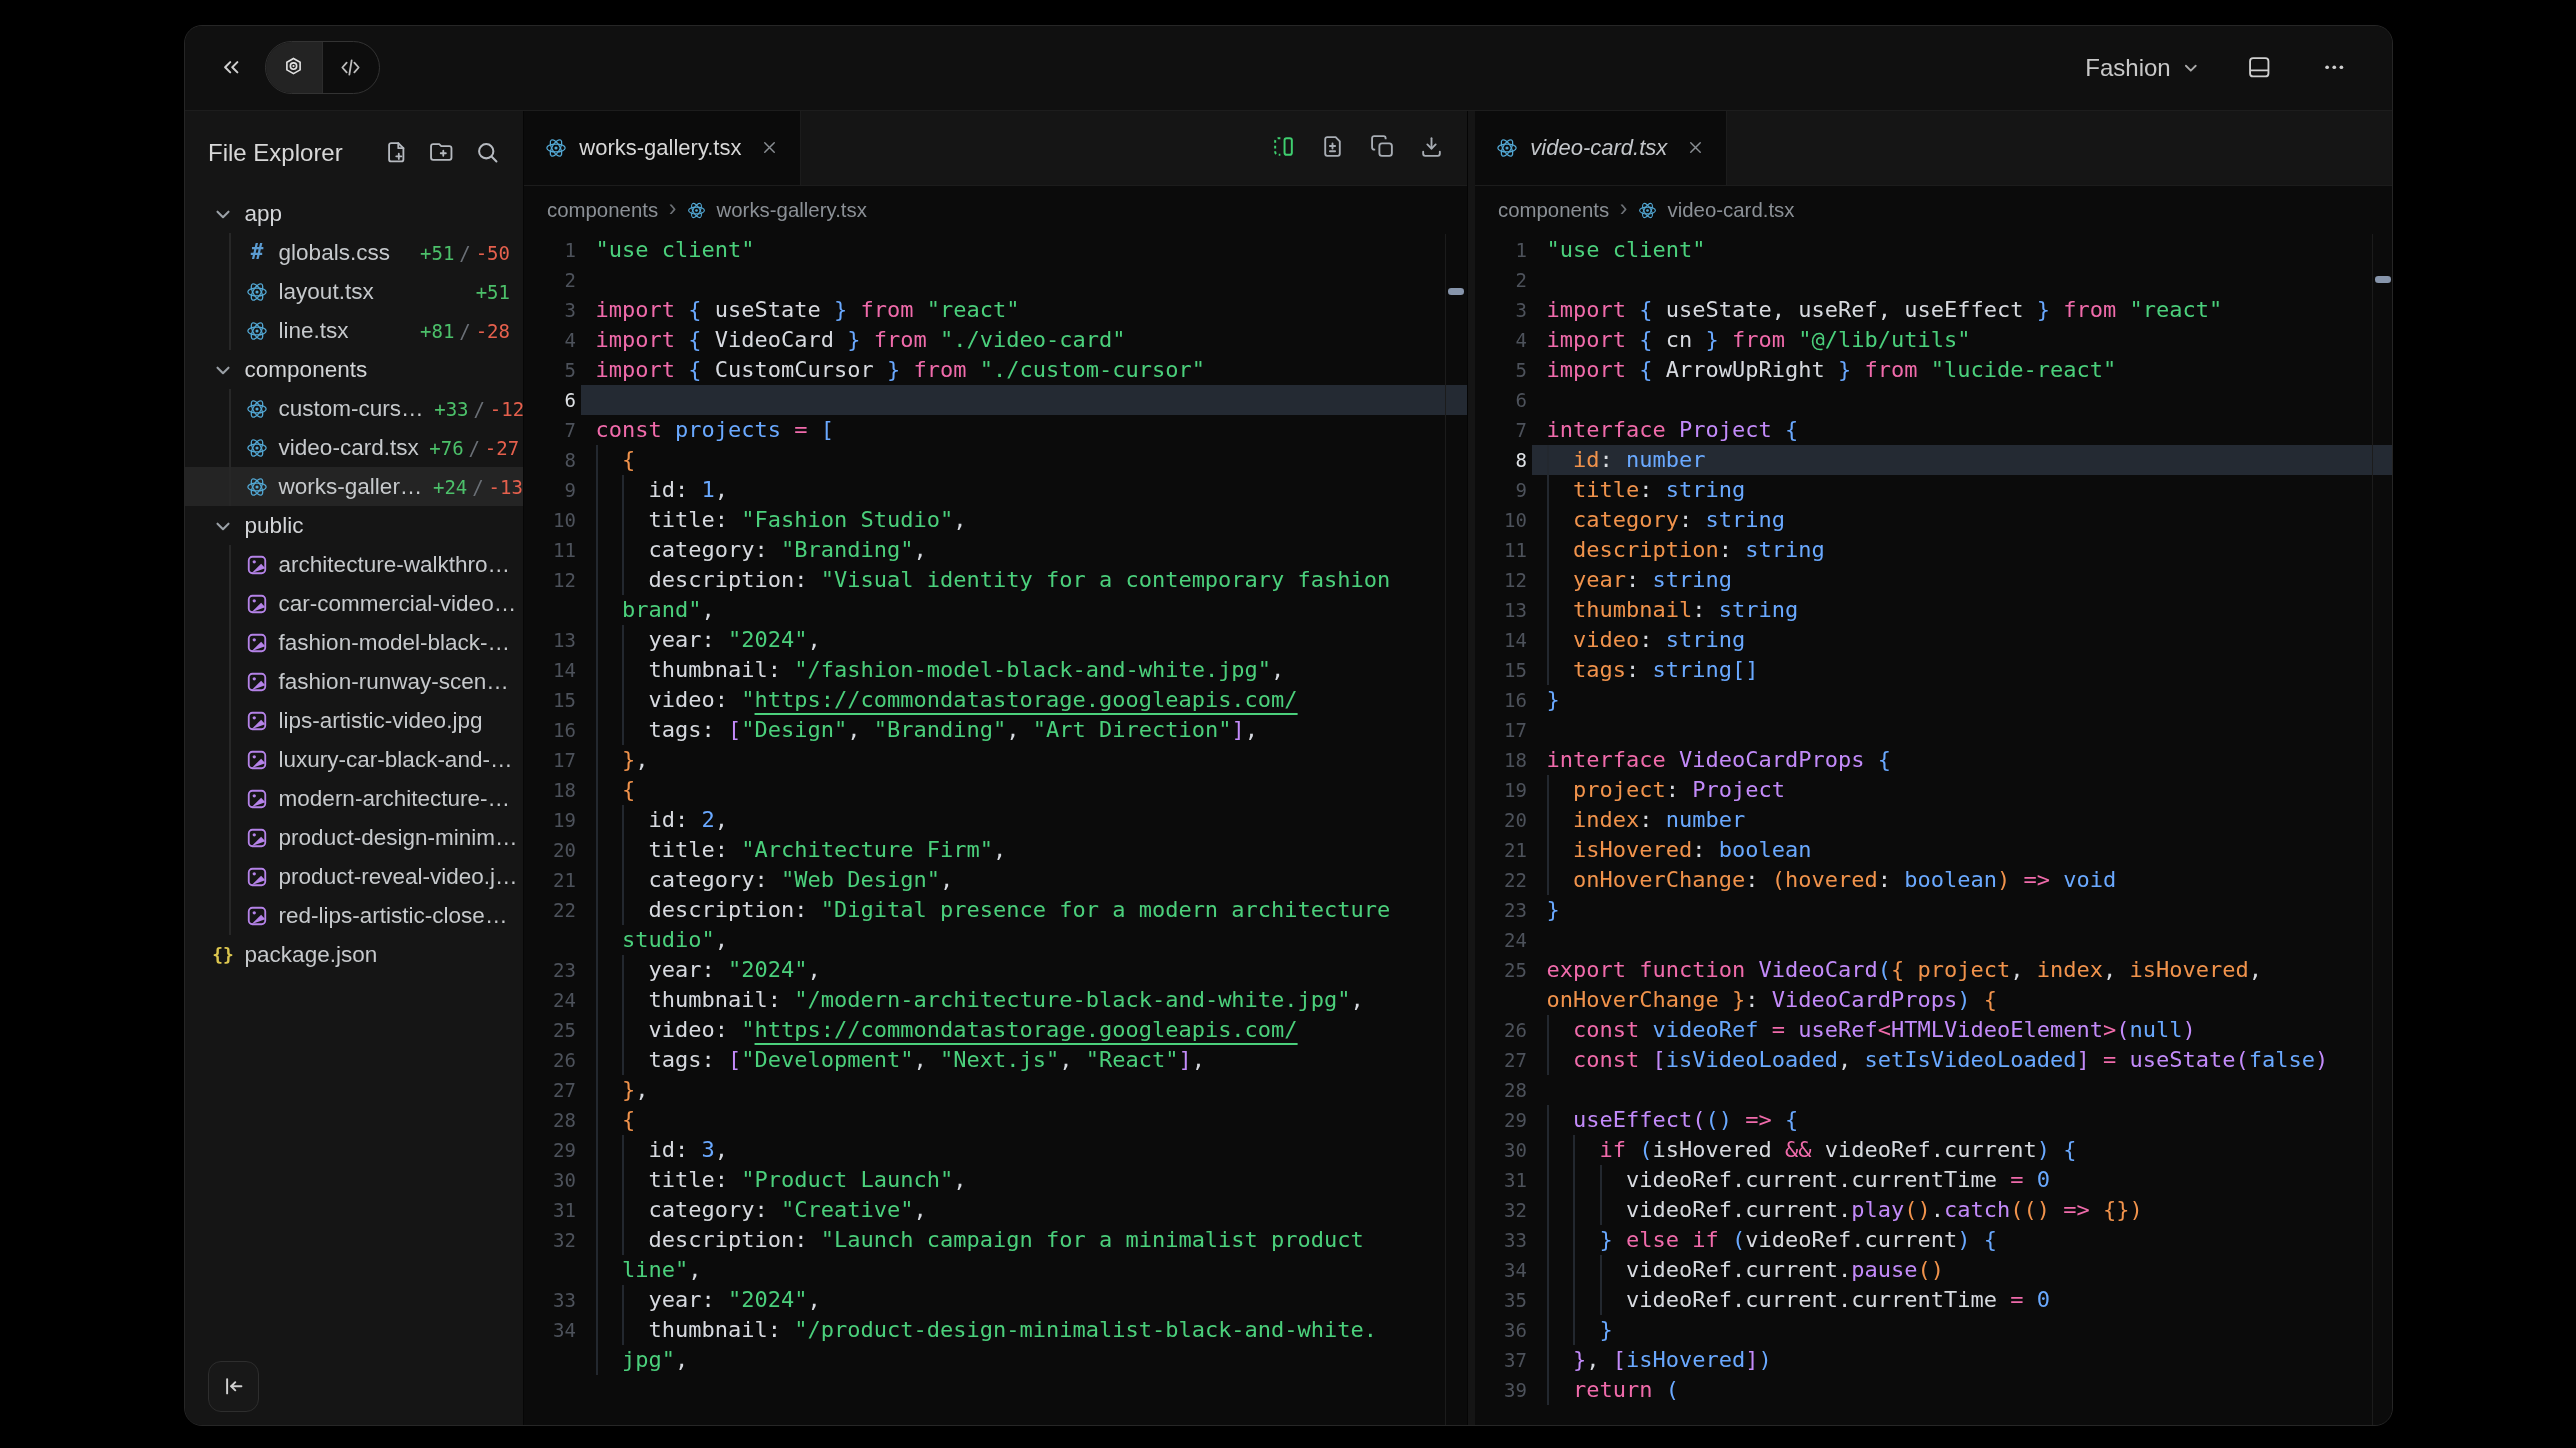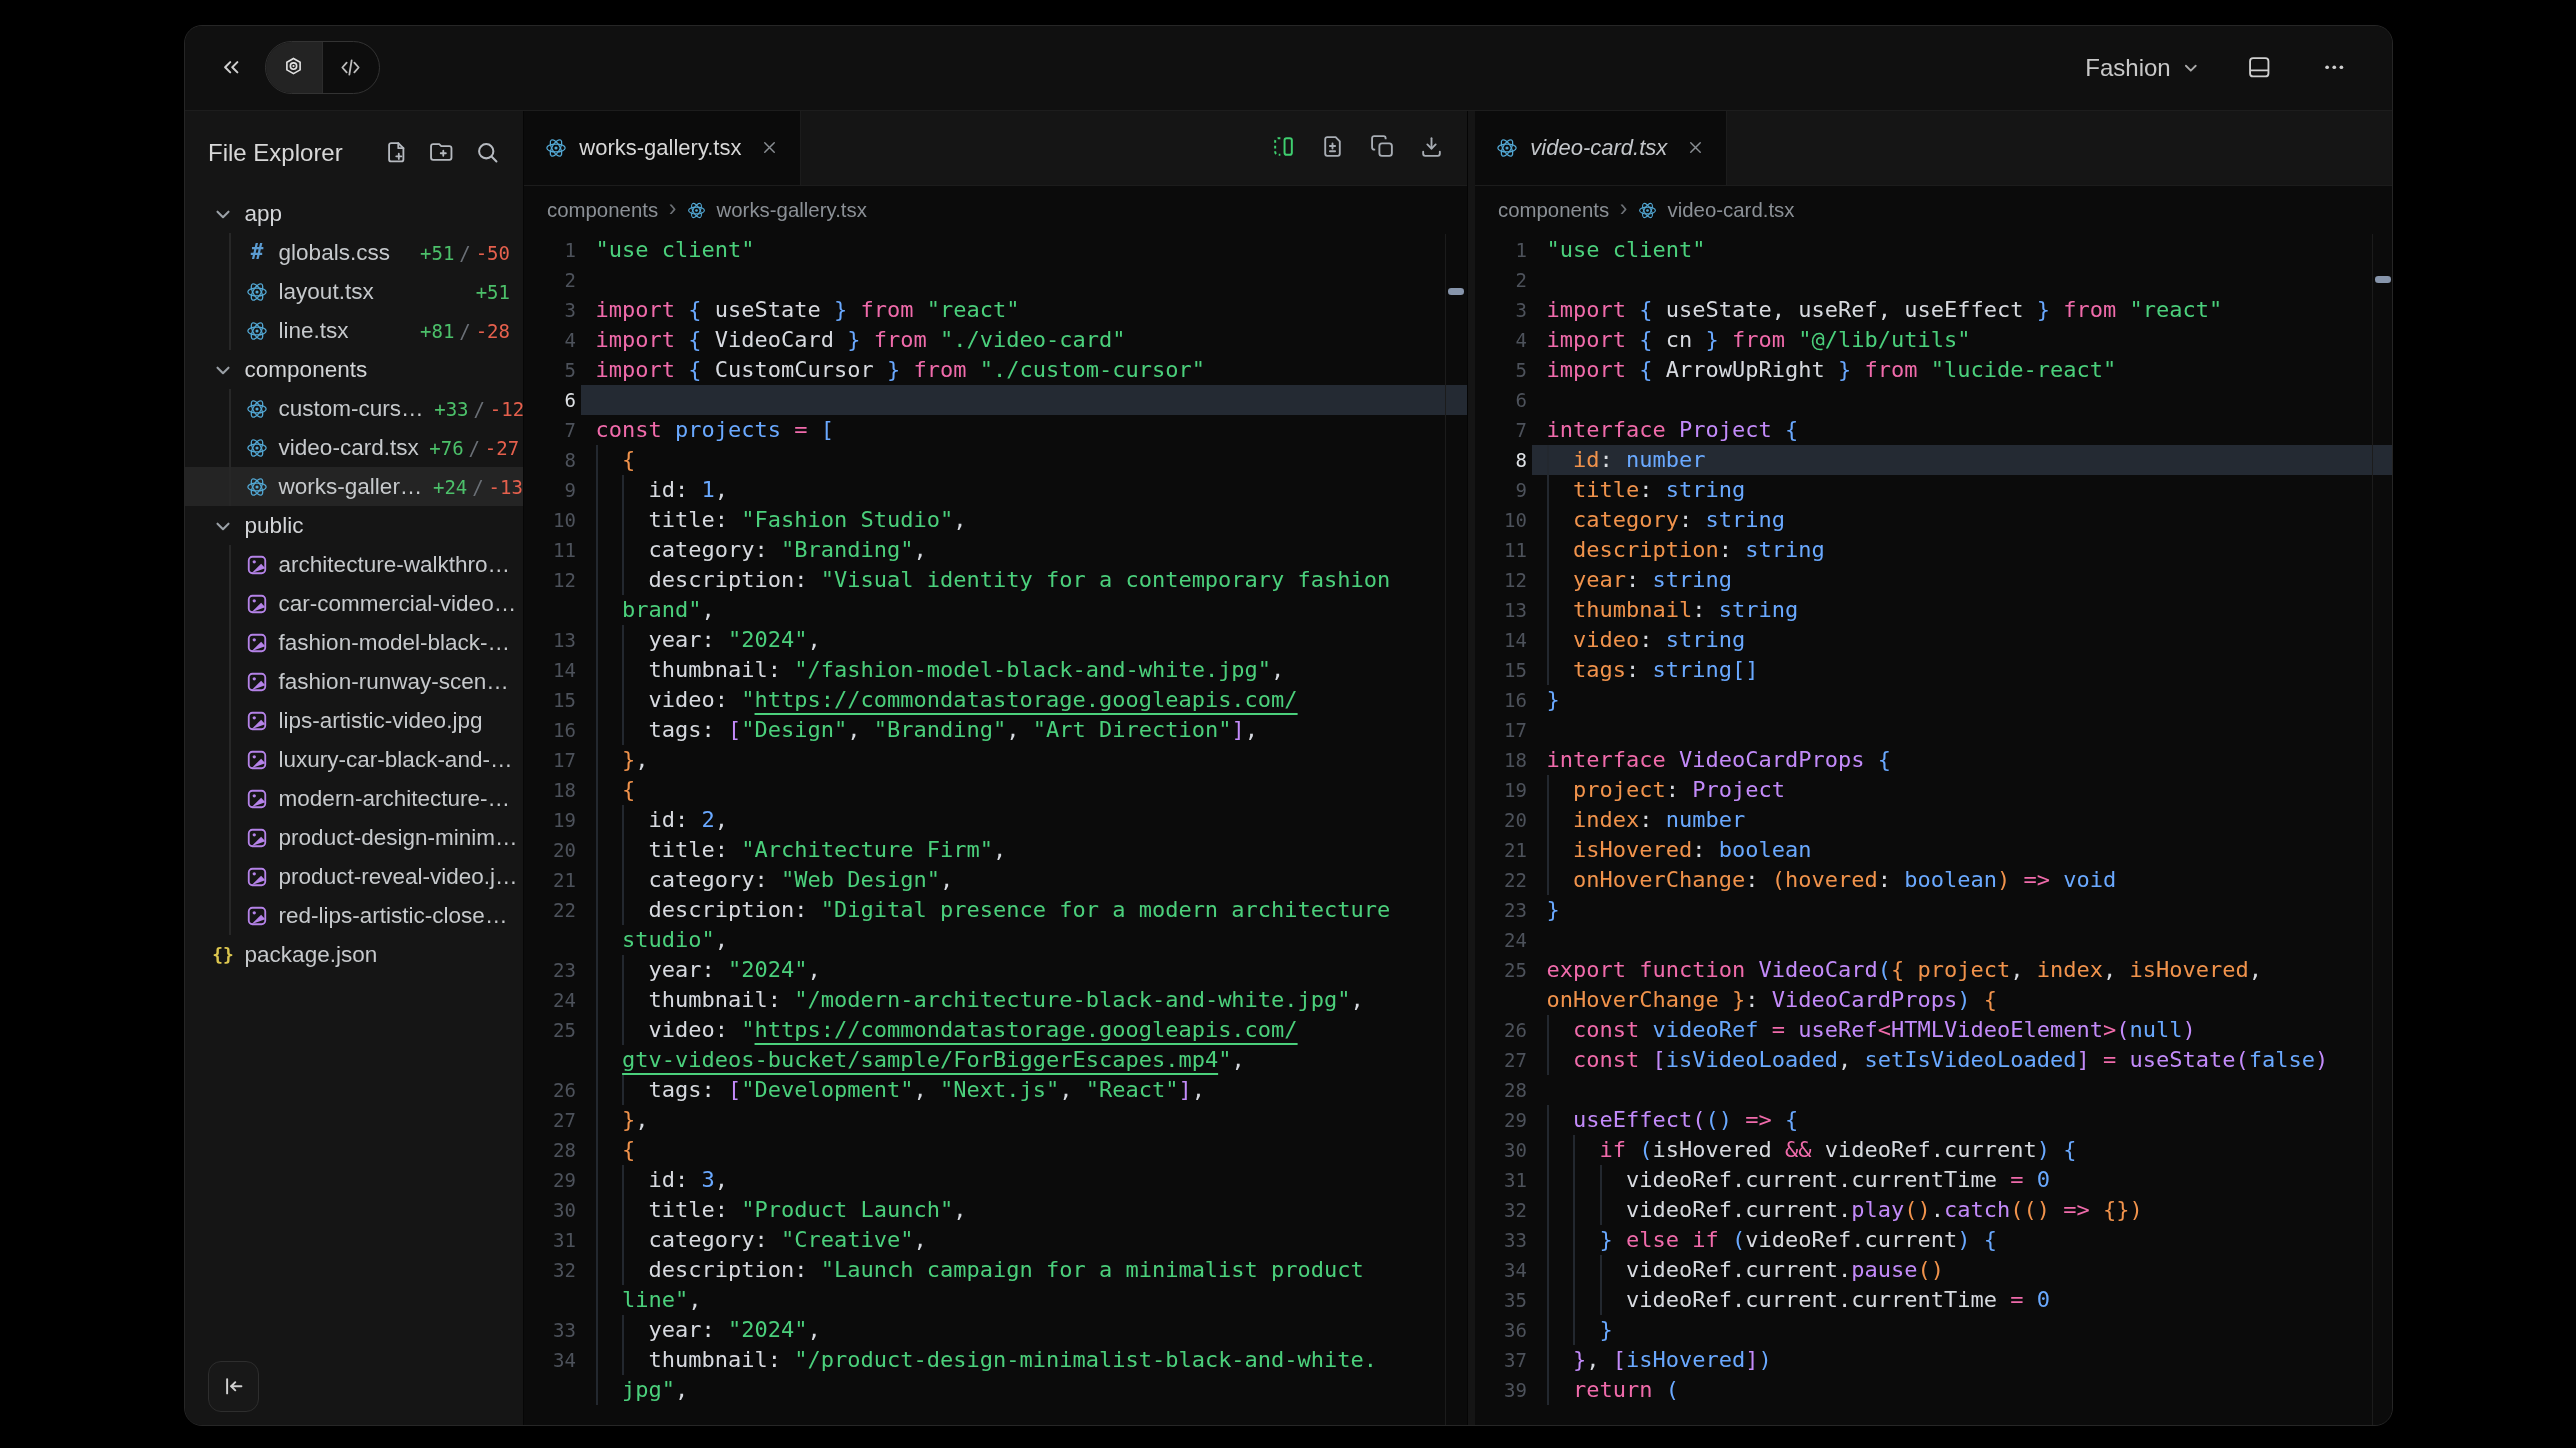--- a/index.html
+++ b/index.html
@@ -481,21 +481,20 @@
         <div class="row"><span class="ln">17</span><span class="ct gd" style="--g: 2;"><span style="color: rgb(215, 218, 224);">  </span><span style="color: rgb(241, 147, 76);">}</span><span style="color: rgb(215, 218, 224);">,</span></span></div>
         <div class="row"><span class="ln">18</span><span class="ct gd" style="--g: 2;"><span style="color: rgb(215, 218, 224);">  </span><span style="color: rgb(241, 147, 76);">{</span></span></div>
         <div class="row"><span class="ln">19</span><span class="ct gd" style="--g: 4;"><span style="color: rgb(215, 218, 224);">    id: </span><span style="color: rgb(106, 169, 255);">2</span><span style="color: rgb(215, 218, 224);">,</span></span></div>
         <div class="row"><span class="ln">20</span><span class="ct gd" style="--g: 4;"><span style="color: rgb(215, 218, 224);">    title: </span><span style="color: rgb(75, 208, 124);">"Architecture Firm"</span><span style="color: rgb(215, 218, 224);">,</span></span></div>
         <div class="row"><span class="ln">21</span><span class="ct gd" style="--g: 4;"><span style="color: rgb(215, 218, 224);">    category: </span><span style="color: rgb(75, 208, 124);">"Web Design"</span><span style="color: rgb(215, 218, 224);">,</span></span></div>
         <div class="row"><span class="ln">22</span><span class="ct gd" style="--g: 4;"><span style="color: rgb(215, 218, 224);">    description: </span><span style="color: rgb(75, 208, 124);">"Digital presence for a modern architecture</span></span></div>
         <div class="row"><span class="ln"></span><span class="ct gd" style="--g: 2;"><span style="color: rgb(75, 208, 124);">  studio"</span><span style="color: rgb(215, 218, 224);">,</span></span></div>
         <div class="row"><span class="ln">23</span><span class="ct gd" style="--g: 4;"><span style="color: rgb(215, 218, 224);">    year: </span><span style="color: rgb(75, 208, 124);">"2024"</span><span style="color: rgb(215, 218, 224);">,</span></span></div>
         <div class="row"><span class="ln">24</span><span class="ct gd" style="--g: 4;"><span style="color: rgb(215, 218, 224);">    thumbnail: </span><span style="color: rgb(75, 208, 124);">"/modern-architecture-black-and-white.jpg"</span><span style="color: rgb(215, 218, 224);">,</span></span></div>
         <div class="row"><span class="ln">25</span><span class="ct gd" style="--g: 4;"><span style="color: rgb(215, 218, 224);">    video: </span><span style="color: rgb(75, 208, 124);">"</span><span class="u" style="color: rgb(75, 208, 124);">https://commondatastorage.googleapis.com/</span></span></div>
-        <div class="row"><span class="ln"></span><span class="ct gd" style="--g: 2;"><span style="color: rgb(215, 218, 224);">  </span><span class="u" style="color: rgb(75, 208, 124);">gtv-videos-bucket/sample/ForBiggerEscapes.mp4</span><span style="color: rgb(75, 208, 124);">"</span><span style="color: rgb(215, 218, 224);">,</span></span></div>
         <div class="row"><span class="ln">26</span><span class="ct gd" style="--g: 4;"><span style="color: rgb(215, 218, 224);">    tags: </span><span style="color: rgb(195, 139, 250);">[</span><span style="color: rgb(75, 208, 124);">"Development"</span><span style="color: rgb(215, 218, 224);">, </span><span style="color: rgb(75, 208, 124);">"Next.js"</span><span style="color: rgb(215, 218, 224);">, </span><span style="color: rgb(75, 208, 124);">"React"</span><span style="color: rgb(195, 139, 250);">]</span><span style="color: rgb(215, 218, 224);">,</span></span></div>
         <div class="row"><span class="ln">27</span><span class="ct gd" style="--g: 2;"><span style="color: rgb(215, 218, 224);">  </span><span style="color: rgb(241, 147, 76);">}</span><span style="color: rgb(215, 218, 224);">,</span></span></div>
         <div class="row"><span class="ln">28</span><span class="ct gd" style="--g: 2;"><span style="color: rgb(215, 218, 224);">  </span><span style="color: rgb(241, 147, 76);">{</span></span></div>
         <div class="row"><span class="ln">29</span><span class="ct gd" style="--g: 4;"><span style="color: rgb(215, 218, 224);">    id: </span><span style="color: rgb(106, 169, 255);">3</span><span style="color: rgb(215, 218, 224);">,</span></span></div>
         <div class="row"><span class="ln">30</span><span class="ct gd" style="--g: 4;"><span style="color: rgb(215, 218, 224);">    title: </span><span style="color: rgb(75, 208, 124);">"Product Launch"</span><span style="color: rgb(215, 218, 224);">,</span></span></div>
         <div class="row"><span class="ln">31</span><span class="ct gd" style="--g: 4;"><span style="color: rgb(215, 218, 224);">    category: </span><span style="color: rgb(75, 208, 124);">"Creative"</span><span style="color: rgb(215, 218, 224);">,</span></span></div>
         <div class="row"><span class="ln">32</span><span class="ct gd" style="--g: 4;"><span style="color: rgb(215, 218, 224);">    description: </span><span style="color: rgb(75, 208, 124);">"Launch campaign for a minimalist product</span></span></div>
         <div class="row"><span class="ln"></span><span class="ct gd" style="--g: 2;"><span style="color: rgb(75, 208, 124);">  line"</span><span style="color: rgb(215, 218, 224);">,</span></span></div>
         <div class="row"><span class="ln">33</span><span class="ct gd" style="--g: 4;"><span style="color: rgb(215, 218, 224);">    year: </span><span style="color: rgb(75, 208, 124);">"2024"</span><span style="color: rgb(215, 218, 224);">,</span></span></div>
         <div class="row"><span class="ln">34</span><span class="ct gd" style="--g: 4;"><span style="color: rgb(215, 218, 224);">    thumbnail: </span><span style="color: rgb(75, 208, 124);">"/product-design-minimalist-black-and-white.</span></span></div>

